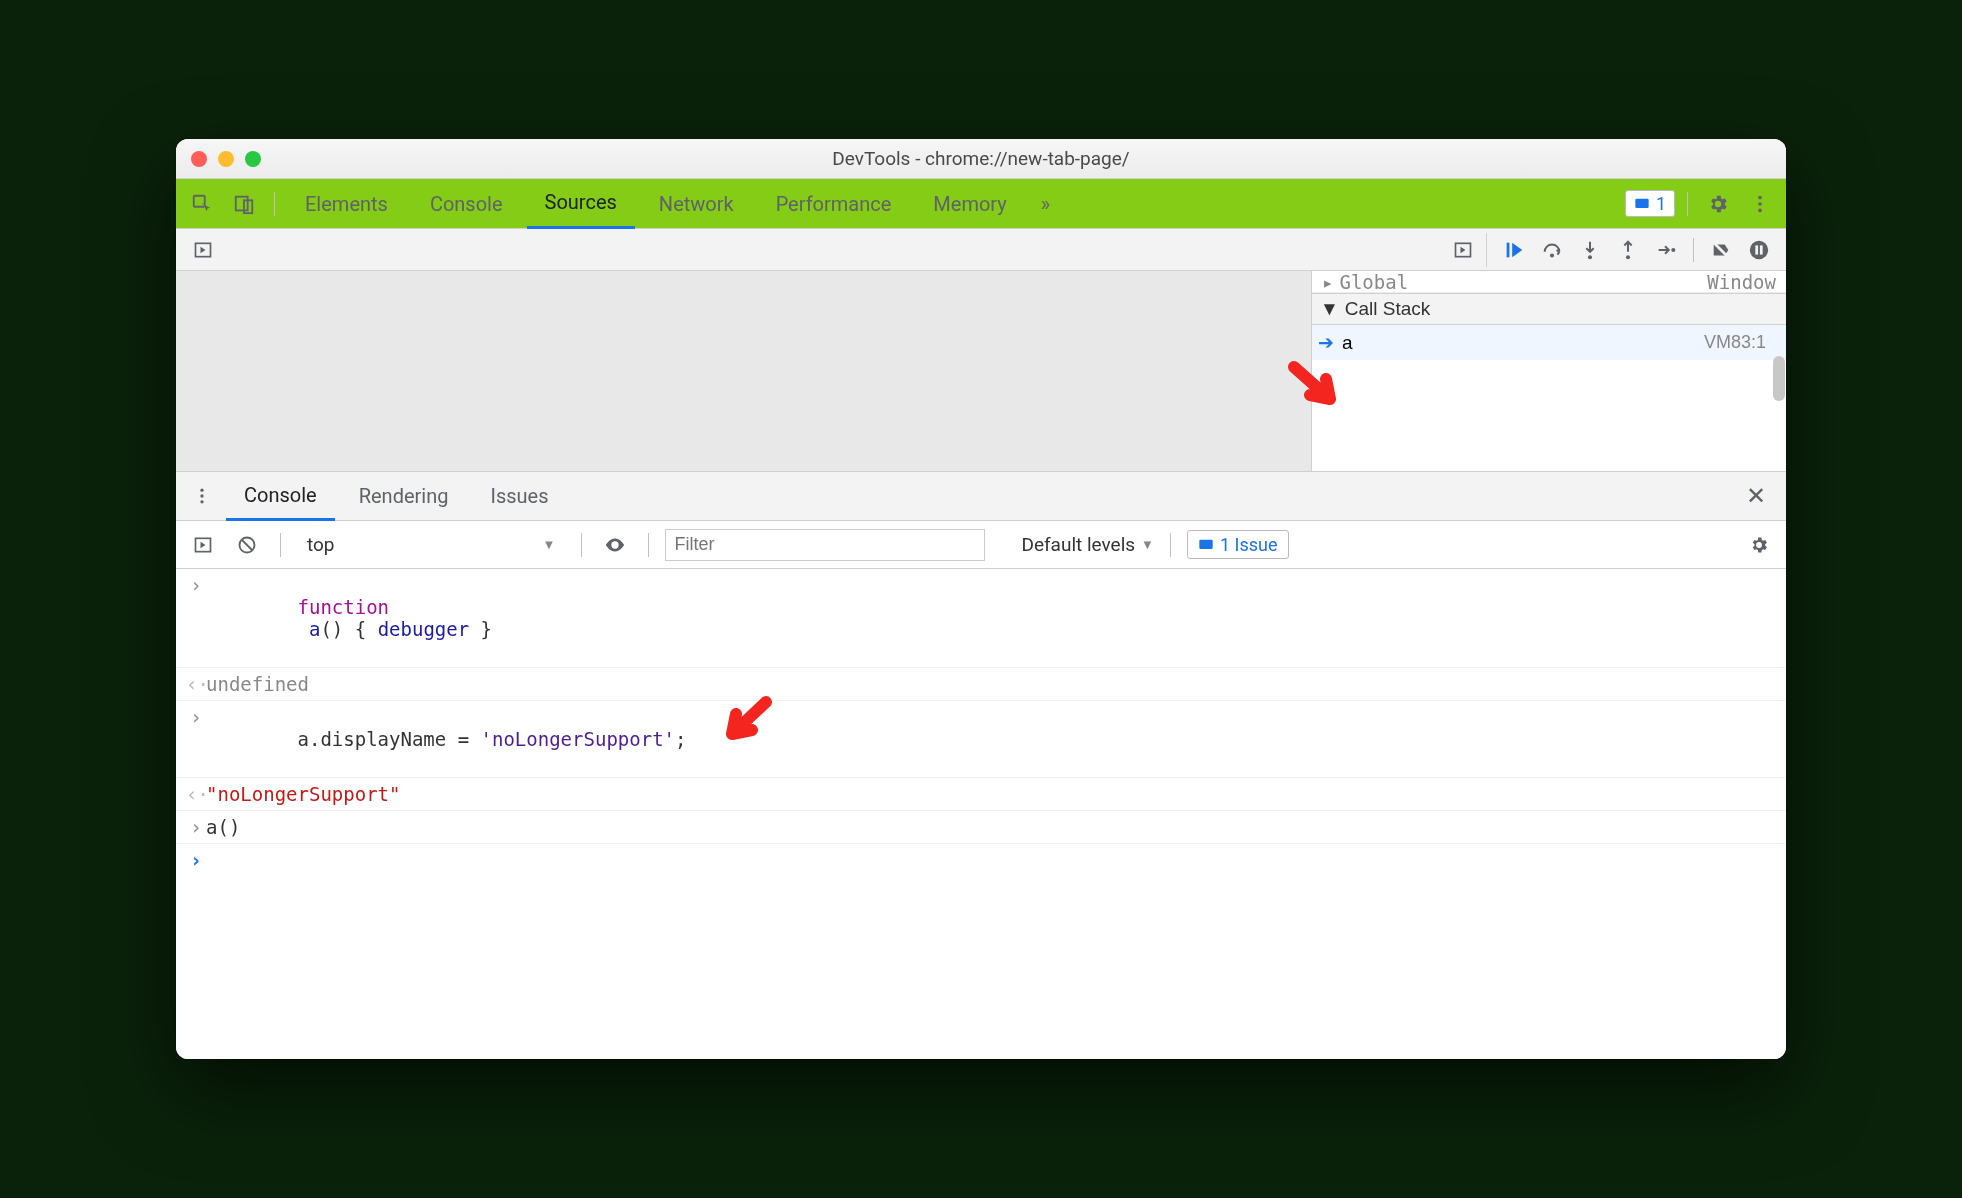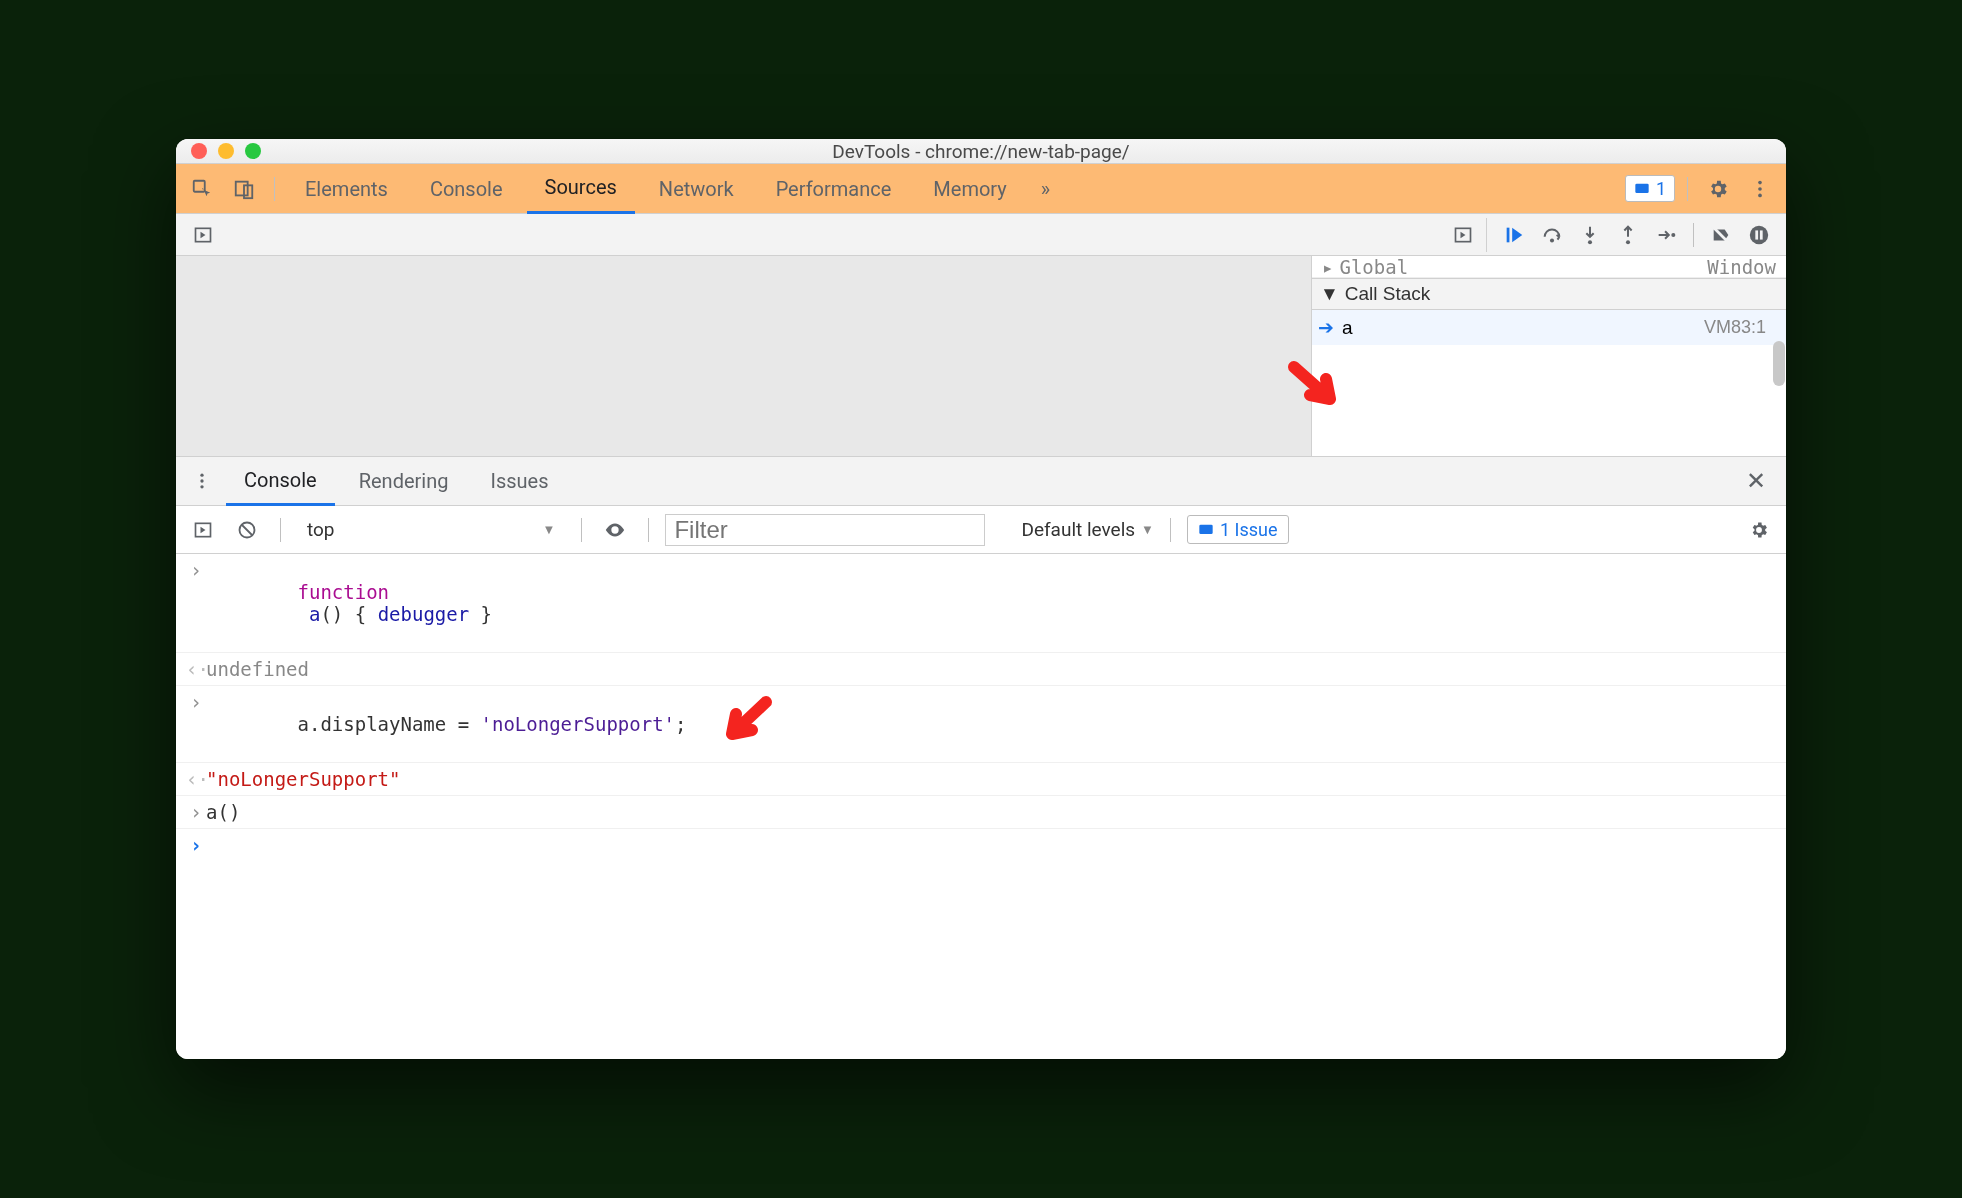--- a/index.html
+++ b/index.html
@@ -18,39 +18,39 @@
     background: #fff;
     border-radius: 12px;
     box-shadow: 0 30px 80px rgba(0,0,0,0.6), 0 0 0 1px rgba(0,0,0,0.1);
     overflow: hidden;
     display: flex;
     flex-direction: column;
     position: relative;
   }
   
   .titlebar {
-    height: 25px;
+    height: 40px;
     background: linear-gradient(#f6f6f6,#ececec);
     border-bottom: 1px solid #d0d0d0;
     display: flex;
     align-items: center;
     position: relative;
   }
   .traffic { display:flex; gap:11px; padding-left:15px; }
   .light { width:16px; height:16px; border-radius:50%; }
   .red{background:#ff5f57;} .yellow{background:#febc2e;} .green{background:#28c840;}
   .title { position:absolute; left:0; right:0; text-align:center; font-size:19px; color:#4a4a4a; }
   
   .tabs-row {
     height:50px;
     border-bottom:1px solid #d0d0d0;
     display:flex;
     align-items:center;
     padding:0 8px;
-    background:#fdba74;
+    background:#84cc16;
     gap:6px;
   }
   .icon-btn { width:36px; height:36px; display:flex; align-items:center; justify-content:center; color:#5f6368; cursor:pointer; }
   .tab { padding:0 18px; height:50px; display:flex; align-items:center; font-size:20px; color:#5f6368; cursor:pointer; }
   .tab.active { color:#202124; border-bottom:3px solid #1a73e8; }
   .spacer { flex:1; }
   .issue-badge { display:flex; align-items:center; gap:6px; border:1px solid #bbb; border-radius:3px; padding:2px 8px; color:#1a73e8; font-size:18px; background:#fff; }
   
   .sources-bar {
     height:42px;
@@ -76,21 +76,21 @@
   .stack-row .loc { margin-left:auto; color:#888; font-size:18px; padding-right:12px;}
   .blue-arrow { color:#1a73e8; margin-right:8px; margin-left:-20px; }
   
   .drawer-tabs { height:50px; display:flex; align-items:center; border-top:1px solid #d0d0d0; border-bottom:1px solid #d0d0d0; background:#f3f3f3; padding:0 8px; gap:6px;}
   .dtab { padding:0 18px; height:50px; display:flex; align-items:center; font-size:20px; color:#5f6368; cursor:pointer; }
   .dtab.active { color:#202124; border-bottom:3px solid #1a73e8; }
   .close-x { margin-left:auto; font-size:24px; color:#5f6368; padding:0 12px; cursor:pointer; }
   .console-toolbar { height:48px; border-bottom:1px solid #d0d0d0; display:flex; align-items:center; padding:0 10px; gap:10px; background:#fff;}
   .ctx-select { display:flex; align-items:center; gap:4px; font-size:19px; color:#333; padding:0 10px; height:34px; }
   .tri { color:#888; font-size:13px; }
-  .filter-input { width:320px; height:32px; border:1px solid #ccc; padding:0 8px; font-size:24px; background:#fff; }
+  .filter-input { width:320px; height:32px; border:1px solid #ccc; padding:0 8px; font-size:18px; background:#fff; }
   .levels { font-size:19px; color:#333; display:flex; align-items:center; gap:6px;margin-left:26px; }
   .issue-pill { border:1px solid #bbb; border-radius:3px; padding:3px 10px; display:flex; align-items:center; gap:6px; color:#1a73e8; font-size:18px;}
   
   .console-body { flex:1; background:#fff; font-family:Menlo,Consolas,monospace; font-size:19px; }
   .cline { display:flex; align-items:flex-start; padding:5px 10px; border-bottom:1px solid #f0f0f0; }
   .prompt { width:20px; color:#888; flex-shrink:0; text-align:center; }
   .prompt.in { color:#919191; }
   .prompt.out { color:#bbb; }
   .prompt.blue { color:#1a73e8; font-weight:bold; }
   .code { white-space:pre; }

